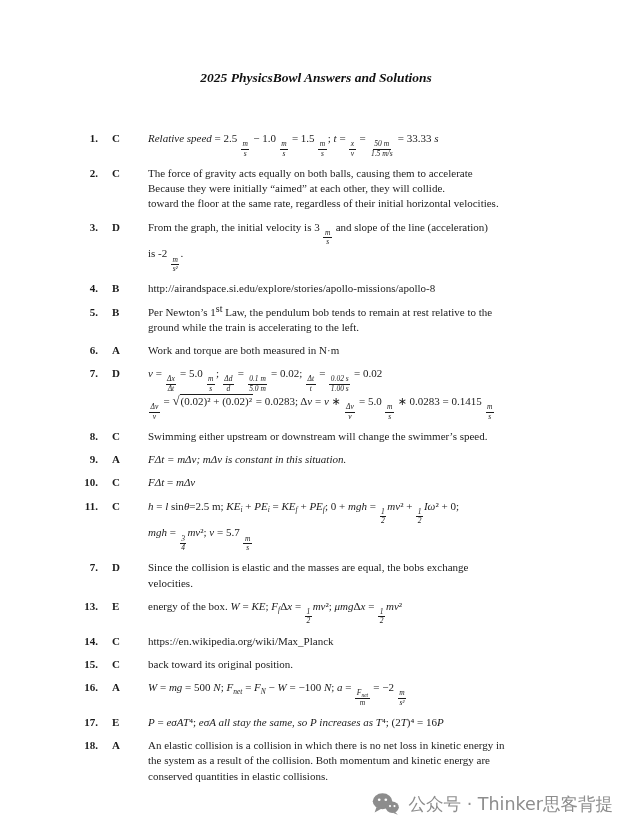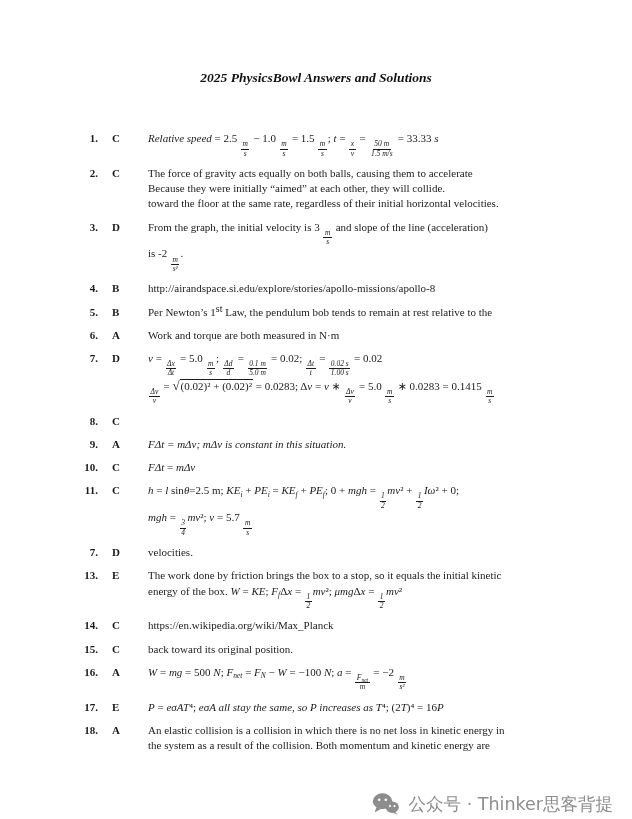--- a/index.html
+++ b/index.html
@@ -85,20 +85,21 @@
         <span class="letter">B</span>
         <div class="bodytxt">
           <div class="line"><span>http://airandspace.si.edu/explore/stories/apollo-missions/apollo-8</span></div>
         </div>
       </div>
       <div class="row">
         <span class="num">5.</span>
         <span class="letter">B</span>
         <div class="bodytxt">
           <div class="line"><span>Per Newton’s 1</span><span class="sp">st</span><span> Law, the pendulum bob tends to remain at rest relative to the</span></div>
+          <div class="line"><span>ground while the train is accelerating to the left.</span></div>
         </div>
       </div>
       <div class="row">
         <span class="num">6.</span>
         <span class="letter">A</span>
         <div class="bodytxt">
           <div class="line"><span>Work and torque are both measured in N·m</span></div>
         </div>
       </div>
       <div class="row">
@@ -135,20 +136,23 @@
               <span class="fd">s</span>
             </span><span> ∗ 0.0283 = 0.1415 </span><span class="frac">
               <span class="fn">m</span>
               <span class="fd">s</span>
             </span></div>
         </div>
       </div>
       <div class="row">
         <span class="num">8.</span>
         <span class="letter">C</span>
+        <div class="bodytxt">
+          <div class="line"><span>Swimming either upstream or downstream will change the swimmer’s speed.</span></div>
+        </div>
       </div>
       <div class="row">
         <span class="num">9.</span>
         <span class="letter">A</span>
         <div class="bodytxt">
           <div class="line"><span class="it">FΔt = mΔv; mΔv is constant in this situation.</span></div>
         </div>
       </div>
       <div class="row">
         <span class="num">10.</span>
@@ -174,28 +178,28 @@
             </span><span class="it">mv</span><span>²; </span><span class="it">v</span><span> = 5.7 </span><span class="frac">
               <span class="fn">m</span>
               <span class="fd">s</span>
             </span></div>
         </div>
       </div>
       <div class="row">
         <span class="num">7.</span>
         <span class="letter">D</span>
         <div class="bodytxt">
+          <div class="line"><span>Since the collision is elastic and the masses are equal, the bobs exchange</span></div>
           <div class="line"><span>velocities.</span></div>
         </div>
       </div>
       <div class="row">
         <span class="num">13.</span>
         <span class="letter">E</span>
         <div class="bodytxt">
-          <div class="line"><span>The work done by friction brings the box to a stop, so it equals the initial kinetic</span></div>
           <div class="line"><span>energy of the box. </span><span class="it">W</span><span> = </span><span class="it">KE</span><span>; </span><span class="it">F</span><span class="sb">f</span><span>Δ</span><span class="it">x</span><span> = </span><span class="frac">
               <span class="fn">1</span>
               <span class="fd">2</span>
             </span><span class="it">mv</span><span>²; </span><span class="it">μmg</span><span>Δ</span><span class="it">x</span><span> = </span><span class="frac">
               <span class="fn">1</span>
               <span class="fd">2</span>
             </span><span class="it">mv</span><span>²</span></div>
         </div>
       </div>
       <div class="row">
@@ -231,20 +235,21 @@
         <div class="bodytxt">
           <div class="line"><span class="it">P</span><span> = </span><span class="it">eσAT</span><span>⁴; </span><span class="it">eσA all stay the same, so P increases as T</span><span>⁴; (2</span><span class="it">T</span><span>)⁴ = 16</span><span class="it">P</span></div>
         </div>
       </div>
       <div class="row">
         <span class="num">18.</span>
         <span class="letter">A</span>
         <div class="bodytxt">
           <div class="line"><span>An elastic collision is a collision in which there is no net loss in kinetic energy in</span></div>
           <div class="line"><span>the system as a result of the collision. Both momentum and kinetic energy are</span></div>
+          <div class="line"><span>conserved quantities in elastic collisions.</span></div>
         </div>
       </div>
     </div>
   <div class="watermark">
     <svg width="27" height="23" viewBox="0 0 36 30">
       <g fill="#8d8d8d">
         <ellipse cx="14" cy="12" rx="13" ry="10.6"></ellipse>
         <polygon points="6,19.5 3.5,27 13,21.5"></polygon>
         <ellipse cx="27" cy="20" rx="8.8" ry="7.6"></ellipse>
         <polygon points="30.5,26 34.5,30 27.5,27.2"></polygon>

